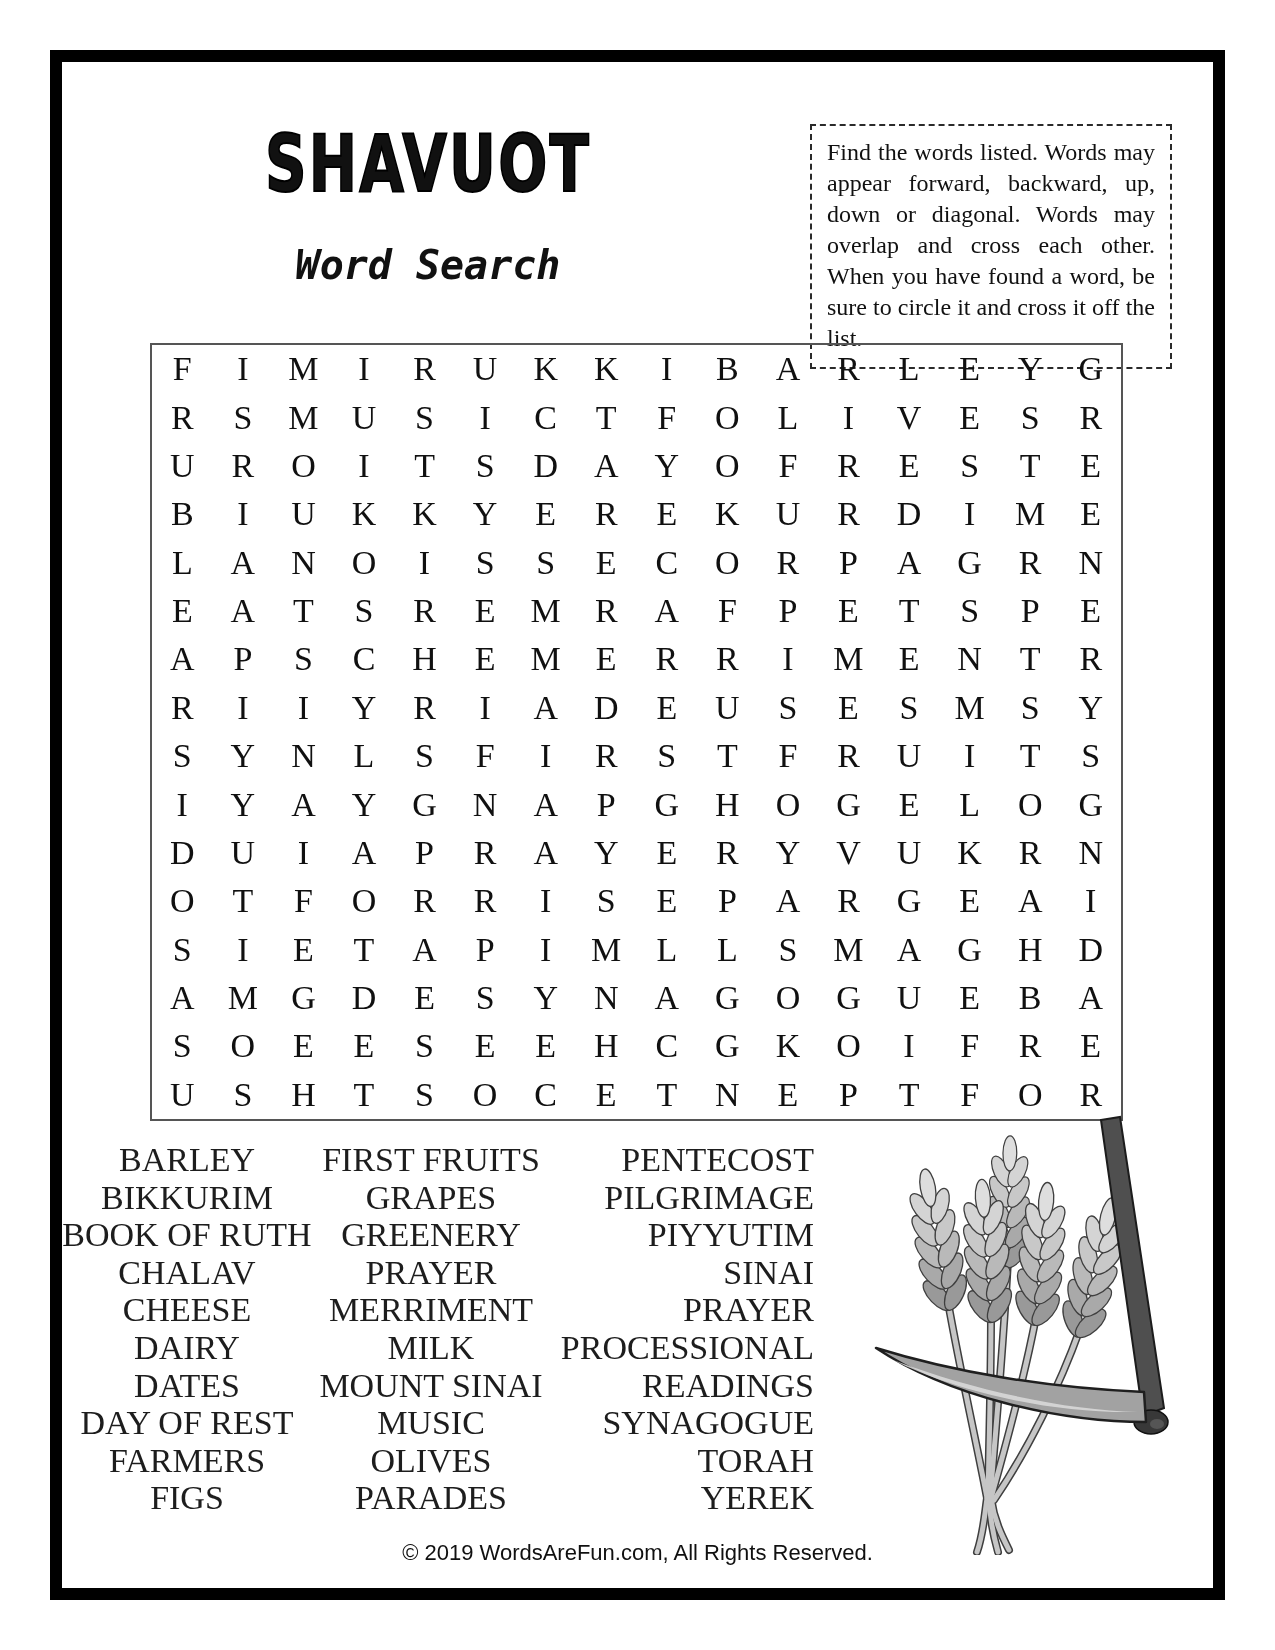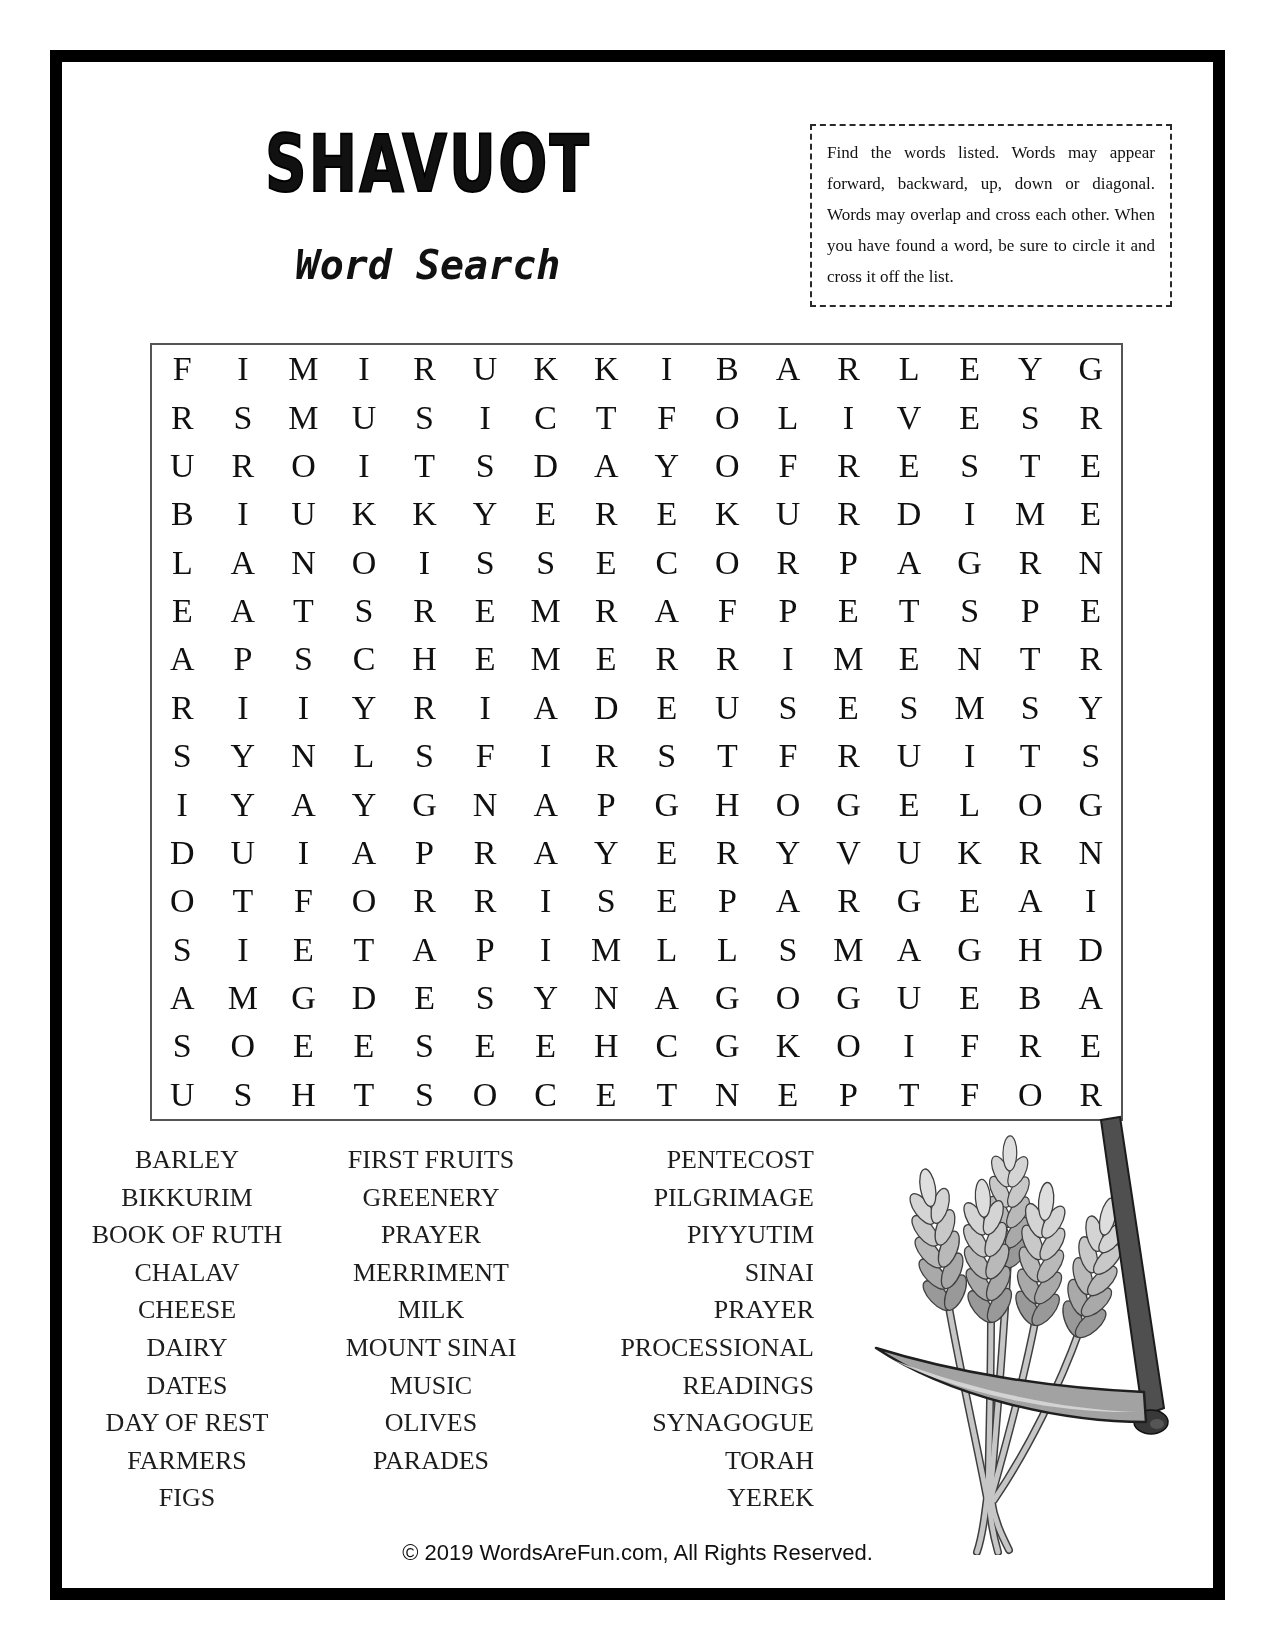--- a/index.html
+++ b/index.html
@@ -10,31 +10,31 @@
 
   .title{position:absolute;left:128px;top:122px;width:600px;margin:0;text-align:center;
          font-family:"DejaVu Sans",sans-serif;font-weight:900;font-size:78px;line-height:1.1;
          letter-spacing:3px;transform:scaleX(.74);transform-origin:50% 0;
          -webkit-text-stroke:2px #000;}
   .subtitle{position:absolute;left:128px;top:243px;width:600px;margin:0;text-align:center;
          font-family:"DejaVu Sans Mono",monospace;font-weight:700;font-size:40px;line-height:1.1;font-style:italic;}
 
   .instructions{position:absolute;left:810px;top:124px;width:362px;box-sizing:border-box;
          border:2px dashed #2a2a2a;padding:11px 15px 13px 15px;background:#fff;}
-  .instructions p{margin:0;font-size:17px;line-height:31px;text-align:justify;
+  .instructions p{margin:0;font-size:24px;line-height:31px;text-align:justify;
          font-family:"Liberation Serif",serif;}
 
   .grid{position:absolute;left:150px;top:343px;width:973px;height:778px;box-sizing:border-box;
          border:2px solid #555;display:grid;
          grid-template-columns:repeat(16,1fr);grid-template-rows:repeat(16,1fr);}
   .cell{display:flex;align-items:center;justify-content:center;
          font-family:"Liberation Serif",serif;font-size:34px;color:#101010;}
 
   .wcol{position:absolute;list-style:none;margin:0;padding:0;width:260px;text-align:center;
-         font-family:"Liberation Serif",serif;font-size:26px;color:#1d1d1d;}
+         font-family:"Liberation Serif",serif;font-size:34px;color:#1d1d1d;}
   .wcol li{height:37.6px;line-height:37.6px;white-space:nowrap;}
   #wcol1{left:57px;top:1141px;}
   #wcol2{left:301px;top:1141px;}
   #wcol3{left:554px;top:1141px;text-align:right;}
 
   .footer{position:absolute;left:0;top:1540px;width:1275px;text-align:center;
          font-family:"Liberation Sans",sans-serif;font-size:22px;color:#101010;}
 
   .art{position:absolute;left:848px;top:1070px;width:340px;height:485px;}
 </style>
@@ -316,20 +316,21 @@
       <li>CHALAV</li>
       <li>CHEESE</li>
       <li>DAIRY</li>
       <li>DATES</li>
       <li>DAY OF REST</li>
       <li>FARMERS</li>
       <li>FIGS</li>
     </ul>
   <ul class="wcol" id="wcol2">
       <li>FIRST FRUITS</li>
+      <li>GRAPES</li>
       <li>GREENERY</li>
       <li>PRAYER</li>
       <li>MERRIMENT</li>
       <li>MILK</li>
       <li>MOUNT SINAI</li>
       <li>MUSIC</li>
       <li>OLIVES</li>
       <li>PARADES</li>
     </ul>
   <ul class="wcol" id="wcol3">

